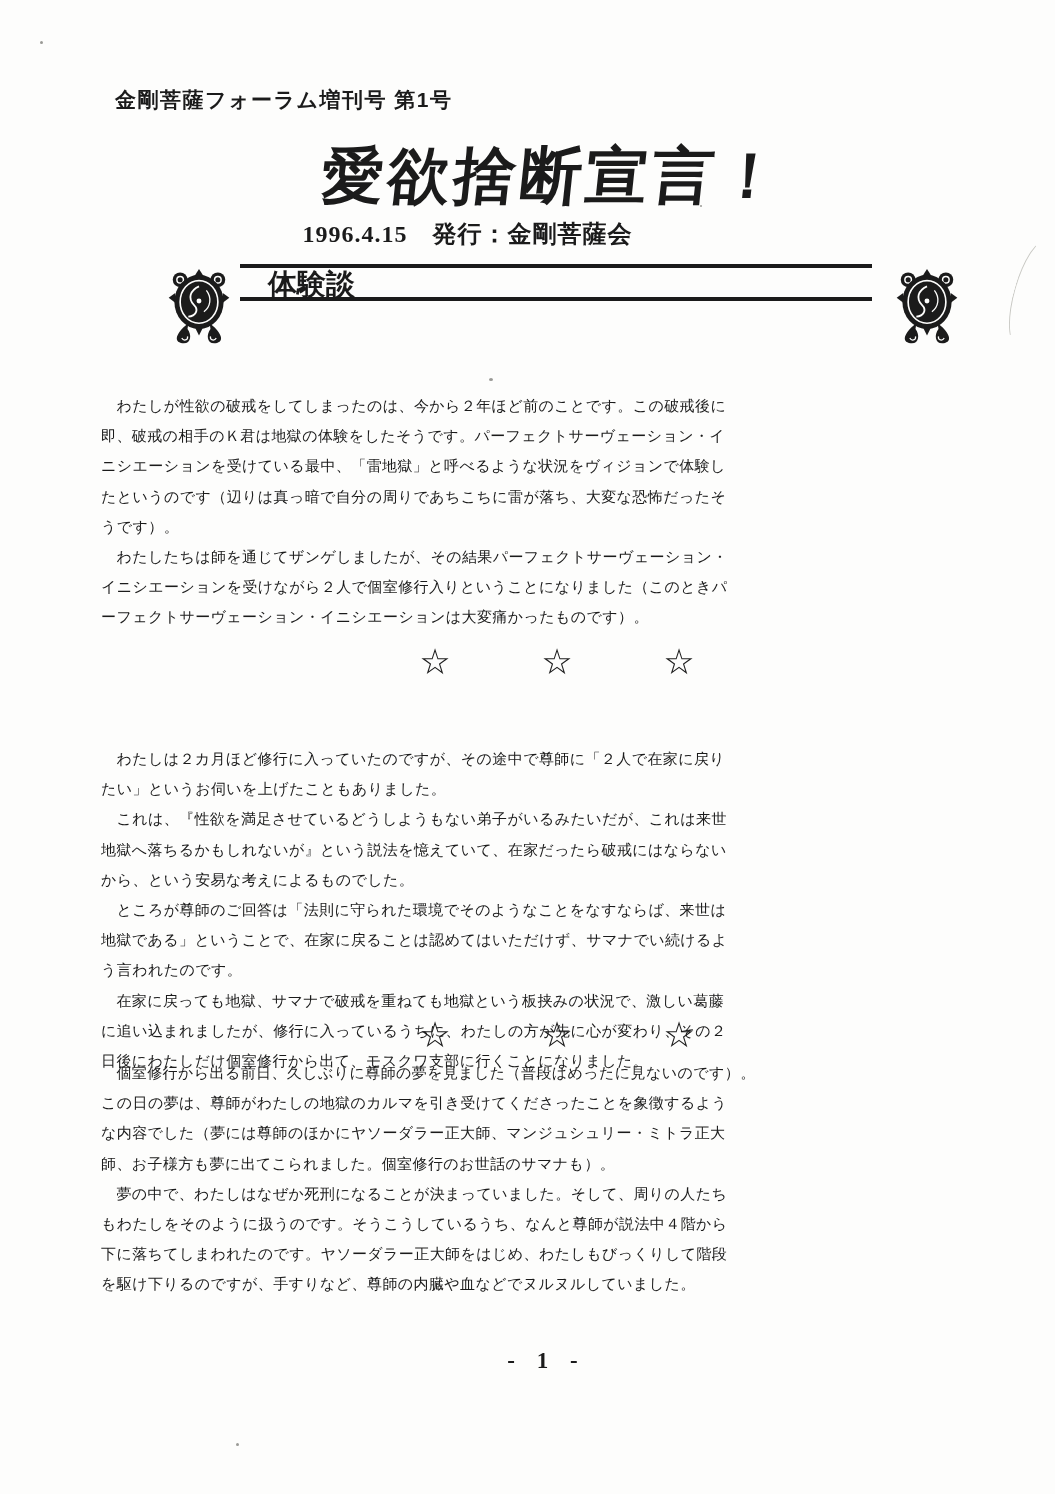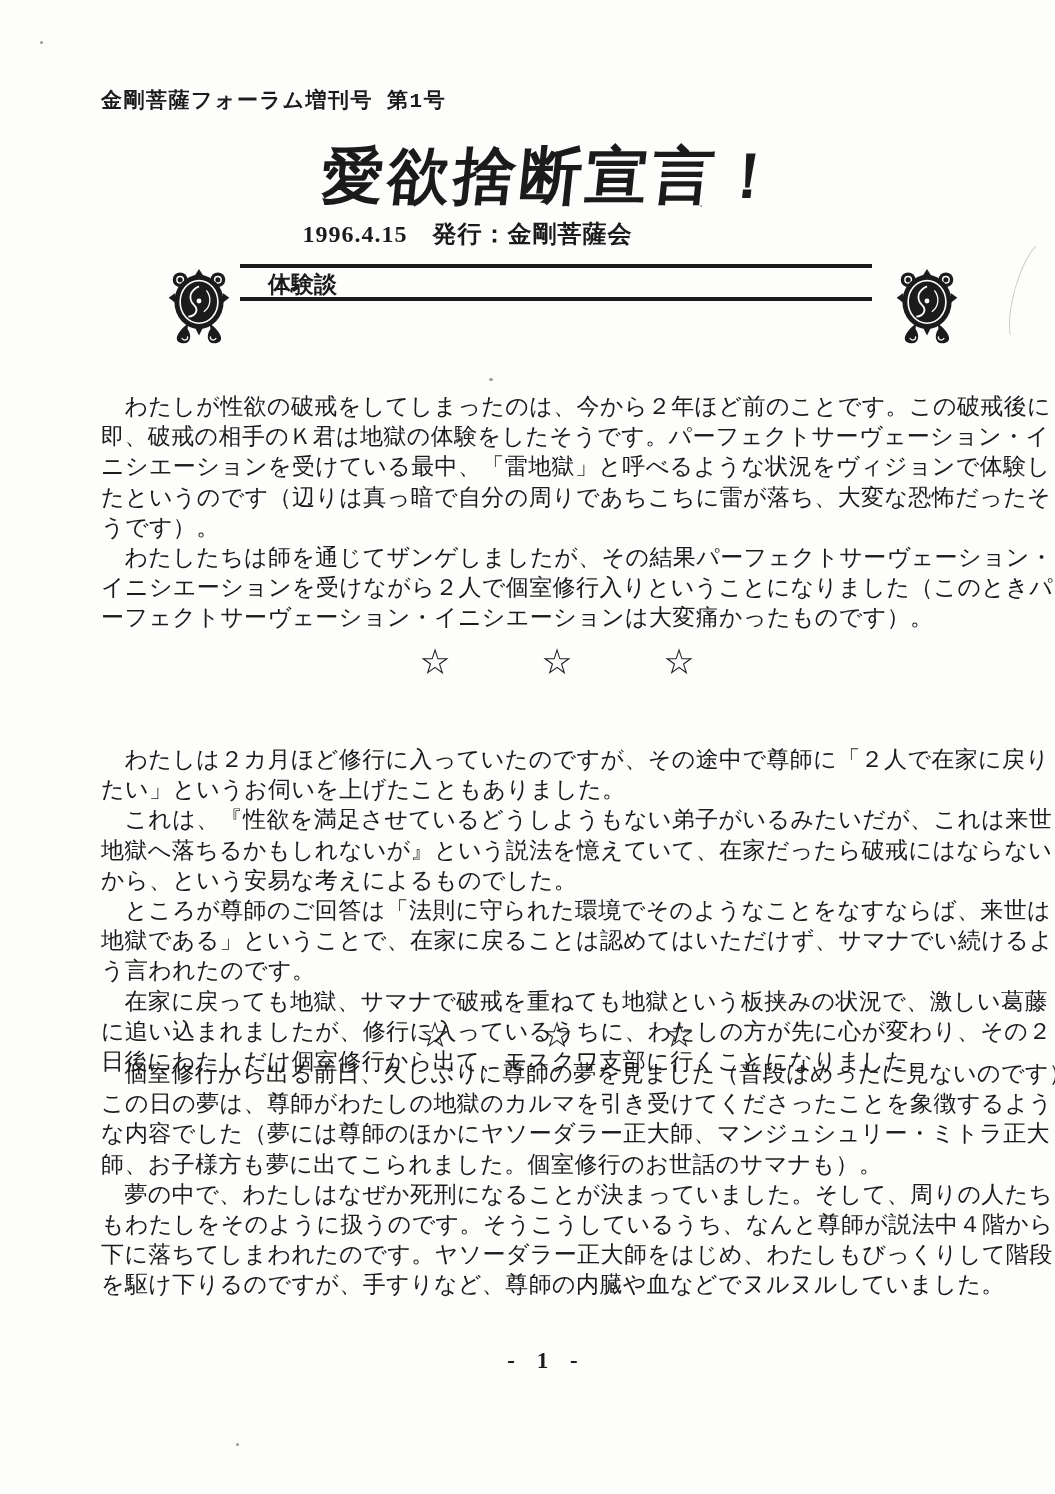--- a/index.html
+++ b/index.html
@@ -11,56 +11,56 @@
   .page{
     position:relative;
     width:1055px;height:1494px;
     background:var(--paper);
     color:var(--ink);
     overflow:hidden;
     font-family:"Liberation Sans", sans-serif;
   }
   .abs{position:absolute;}
   .issue-header{
-    left:101px;top:86px;
-    font-size:21px;font-weight:600;letter-spacing:1.5px;font-family:Liberation Mono, monospace;
+    left:115px;top:86px;
+    font-size:21px;font-weight:600;letter-spacing:1.5px;
   }
   .page-title{
     left:322px;top:134px;
     font-family:"Liberation Serif", serif;
     font-size:62px;font-weight:900;letter-spacing:4px;
     transform:skewX(-6deg);
     white-space:nowrap;
   }
   .dateline{
     left:0;top:218px;width:927px;
     text-align:center;text-indent:8px;
     font-family:"Liberation Serif", serif;
     font-size:24px;font-weight:700;letter-spacing:1px;
   }
   .topic-box{
     left:240px;top:264px;width:632px;
   }
   .topic-rule{height:4px;background:var(--ink);}
   .topic-label{
     margin:3px 0 0 28px;
-    font-size:23px;font-weight:600;line-height:26px;
+    font-size:29px;font-weight:600;line-height:26px;
   }
   .topic-heading{
     margin:1px 0 6px 24px;
     font-family:"Liberation Serif", serif;
     font-size:31px;font-weight:600;letter-spacing:13px;
     line-height:38px;white-space:nowrap;
   }
   .ornament{width:82px;height:80px;}
   .ornament-left{left:158px;top:266px;}
   .ornament-right{left:886px;top:266px;}
   .body-text{
     left:101px;width:912px;
-    font-size:23px;line-height:30.2px;
+    font-size:15px;line-height:30.2px;
     letter-spacing:0.4px;
     white-space:pre;
   }
   .sec1{top:391px;}
   .sec2{top:696px;margin-top:48px;}
   .sec3{top:1058px;}
   .star-divider{
     left:101px;width:912px;
     text-align:center;
     font-size:31px;letter-spacing:30px;text-indent:30px;

